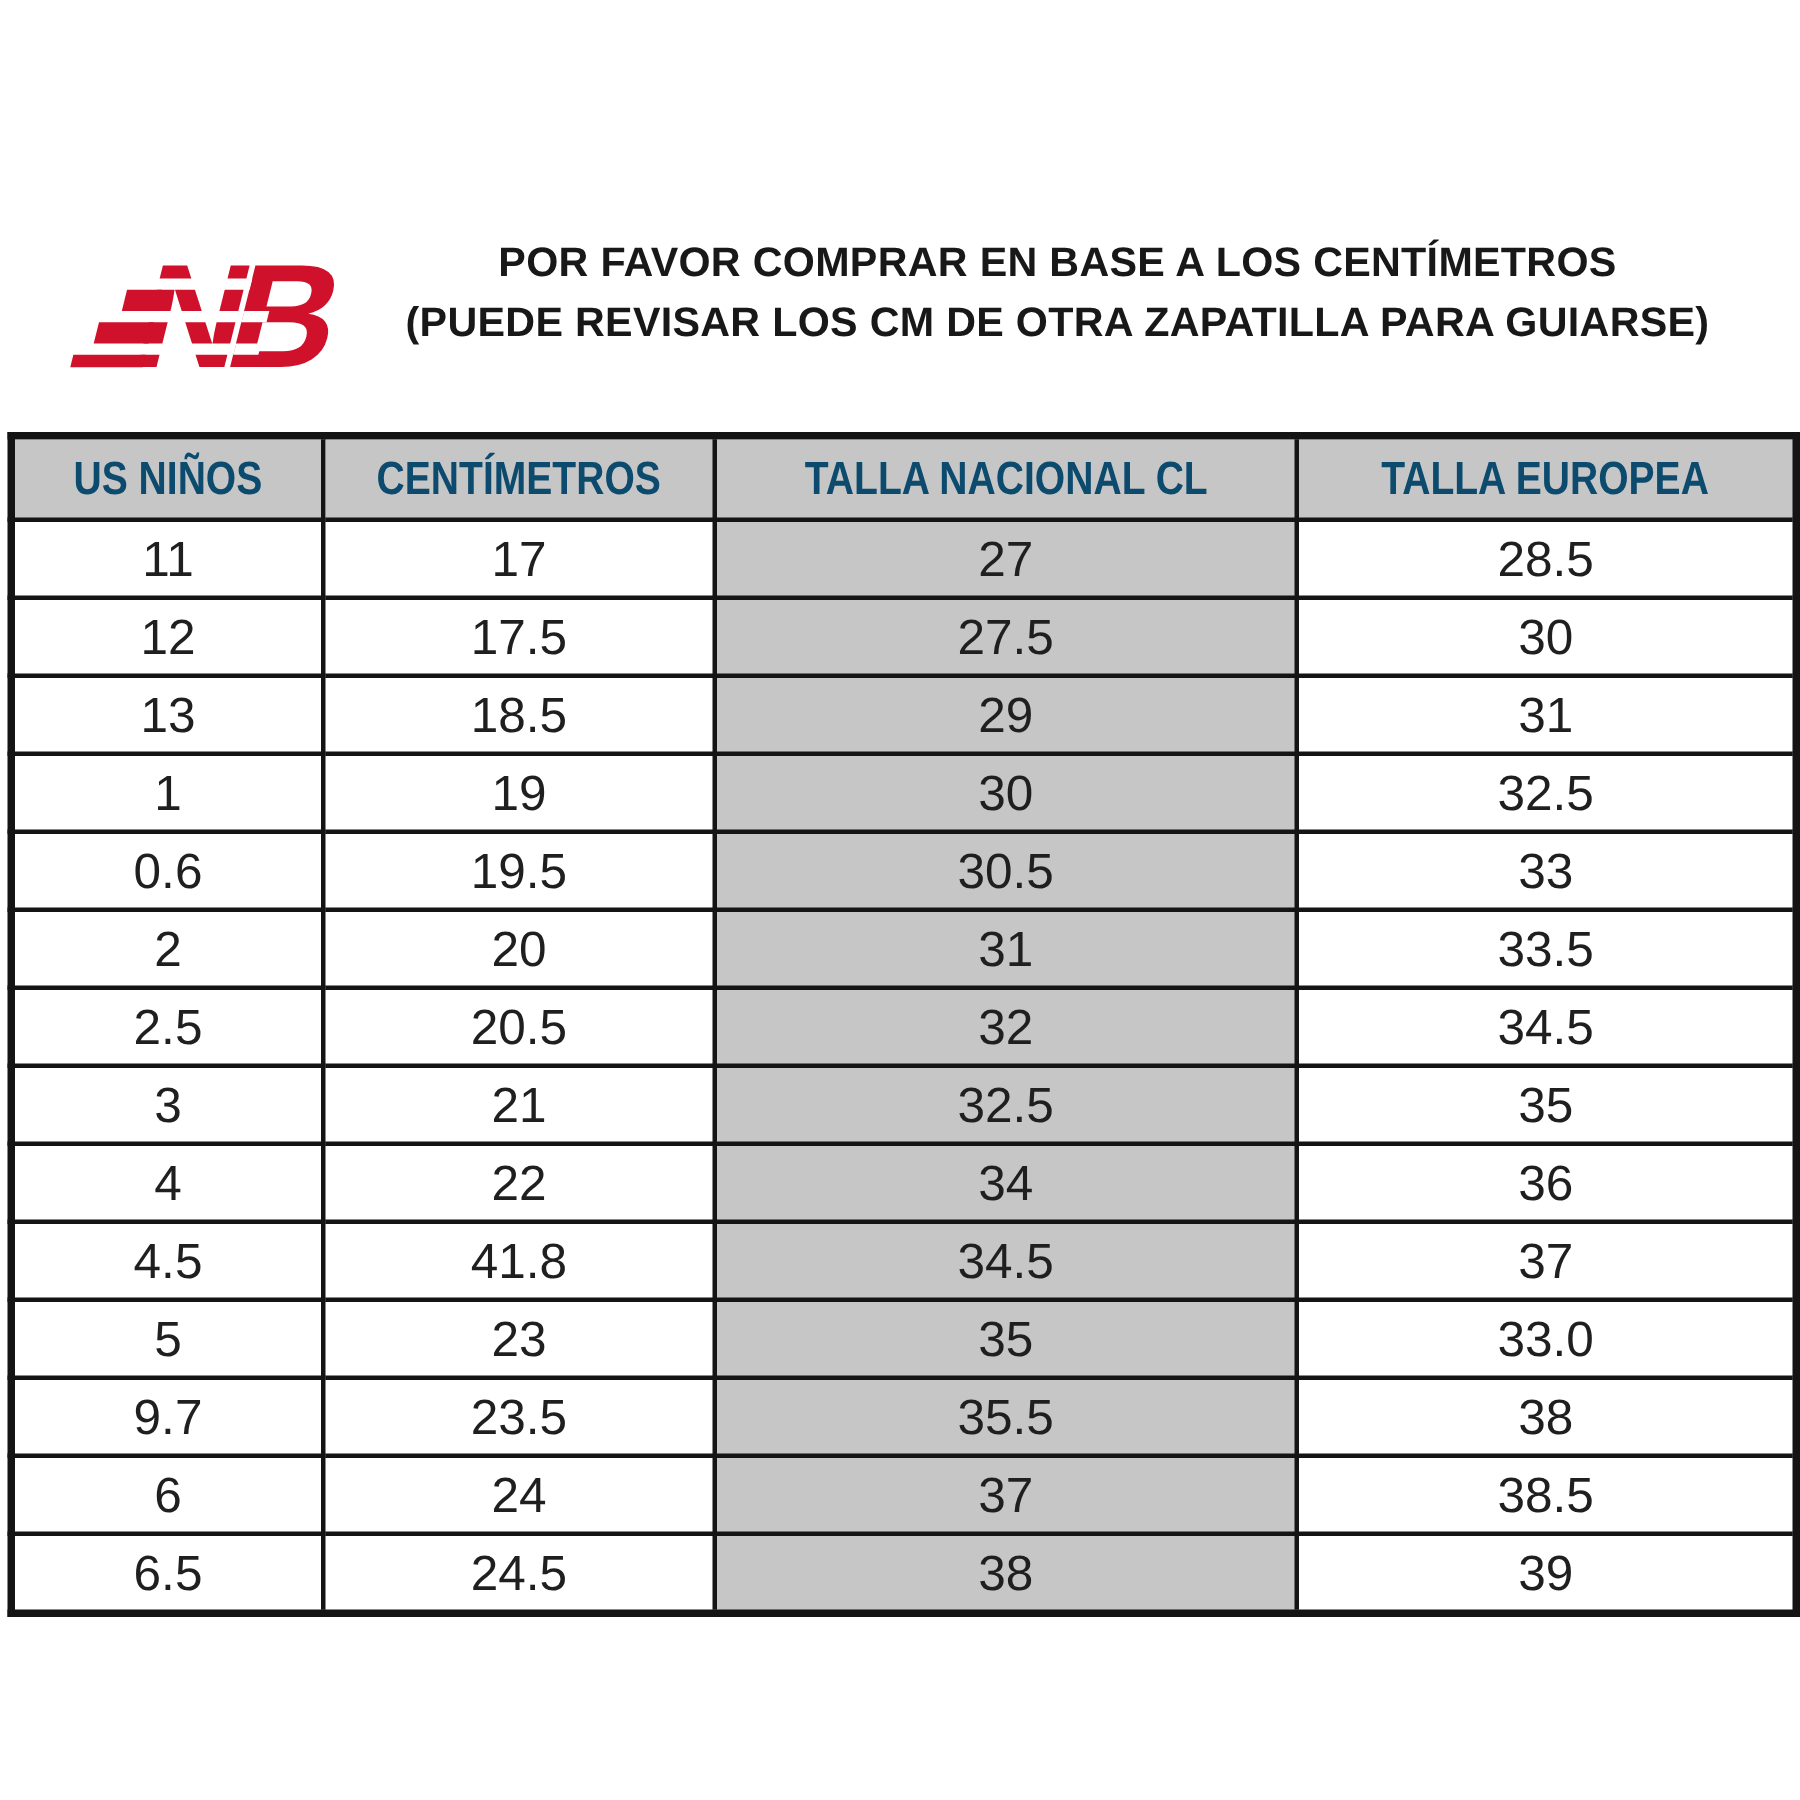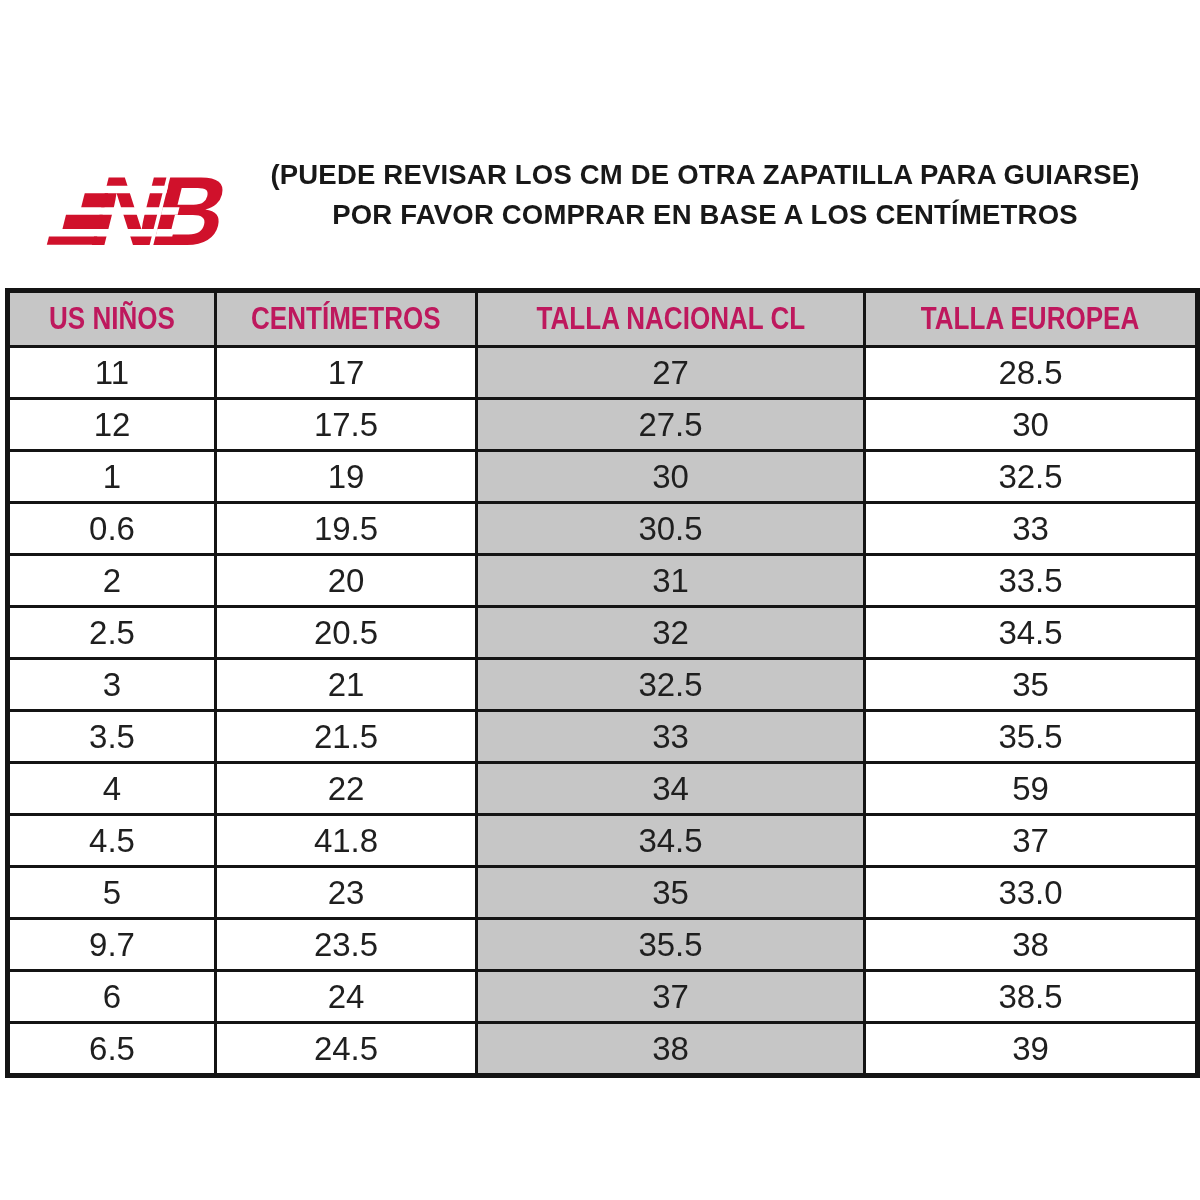--- a/index.html
+++ b/index.html
@@ -22,21 +22,21 @@
   table.size-table {
     position:absolute; top:288px; left:5px;
     width:1190px; border-collapse:collapse; table-layout:fixed;
     border:5px solid #141414;
   }
   .size-table th, .size-table td {
     border:3px solid #141414; text-align:center; vertical-align:middle;
     padding:0; overflow:hidden;
   }
   .size-table th {
-    height:52px; background:#c6c6c6; font-size:31px; color:#be185d;
+    height:52px; background:#c6c6c6; font-size:31px; color:#0c4a6e;
   }
   .size-table th .cond {
     display:inline-block; transform:scaleX(0.84); white-space:nowrap;
     font-weight:bold;
   }
   .size-table td {
     height:49px; font-size:33px; font-weight:normal; color:#1f1f1f;
     background:#ffffff;
     text-align:center;
   }
@@ -60,22 +60,22 @@
         <rect x="82" y="48" width="20" height="9" fill="#ffffff"></rect>
         <rect x="82" y="74" width="20" height="9" fill="#ffffff"></rect>
 
         <rect x="-16" y="31" width="28" height="17" fill="#d0112b"></rect>
         <rect x="-32" y="57" width="44" height="17" fill="#d0112b"></rect>
         <rect x="-46" y="83" width="58" height="10" fill="#d0112b"></rect>
       </g>
     </svg>
   </div>
   <div class="notice">
+    <div>POR FAVOR COMPRAR EN BASE A LOS CENTÍMETROS</div>
     <div>(PUEDE REVISAR LOS CM DE OTRA ZAPATILLA PARA GUIARSE)</div>
-    <div>POR FAVOR COMPRAR EN BASE A LOS CENTÍMETROS</div>
   </div>
 </div>
 
 <table class="size-table">
   <colgroup>
     <col style="width:208px">
     <col style="width:261px">
     <col style="width:388px">
     <col style="width:333px">
   </colgroup>
@@ -94,20 +94,26 @@
         <td class="hl">27</td>
         <td>28.5</td>
       </tr>
       <tr>
         <td>12</td>
         <td>17.5</td>
         <td class="hl">27.5</td>
         <td>30</td>
       </tr>
       <tr>
+        <td>13</td>
+        <td>18.5</td>
+        <td class="hl">29</td>
+        <td>31</td>
+      </tr>
+      <tr>
         <td>1</td>
         <td>19</td>
         <td class="hl">30</td>
         <td>32.5</td>
       </tr>
       <tr>
         <td>0.6</td>
         <td>19.5</td>
         <td class="hl">30.5</td>
         <td>33</td>
@@ -124,30 +130,24 @@
         <td class="hl">32</td>
         <td>34.5</td>
       </tr>
       <tr>
         <td>3</td>
         <td>21</td>
         <td class="hl">32.5</td>
         <td>35</td>
       </tr>
       <tr>
-        <td>3.5</td>
-        <td>21.5</td>
-        <td class="hl">33</td>
-        <td>35.5</td>
-      </tr>
-      <tr>
         <td>4</td>
         <td>22</td>
         <td class="hl">34</td>
-        <td>59</td>
+        <td>36</td>
       </tr>
       <tr>
         <td>4.5</td>
         <td>41.8</td>
         <td class="hl">34.5</td>
         <td>37</td>
       </tr>
       <tr>
         <td>5</td>
         <td>23</td>

